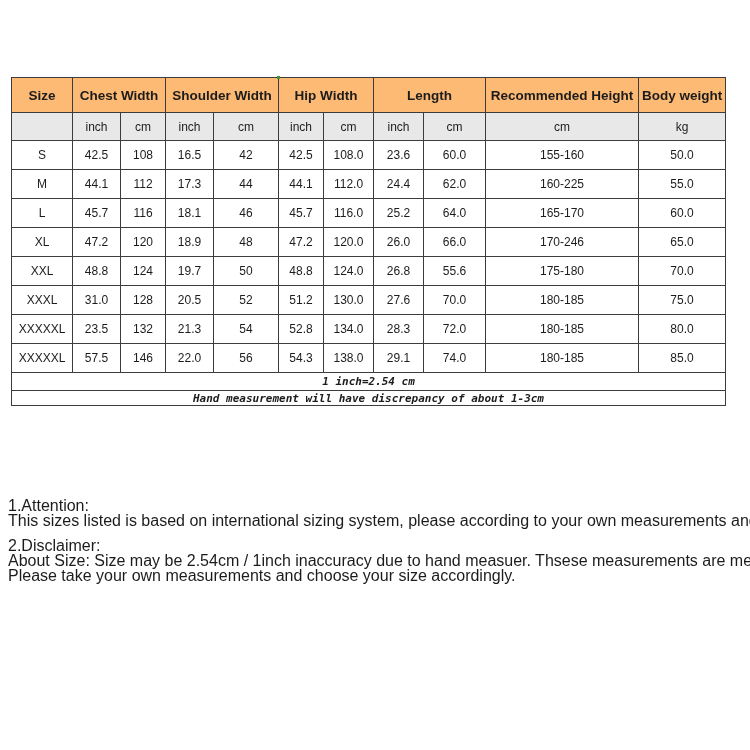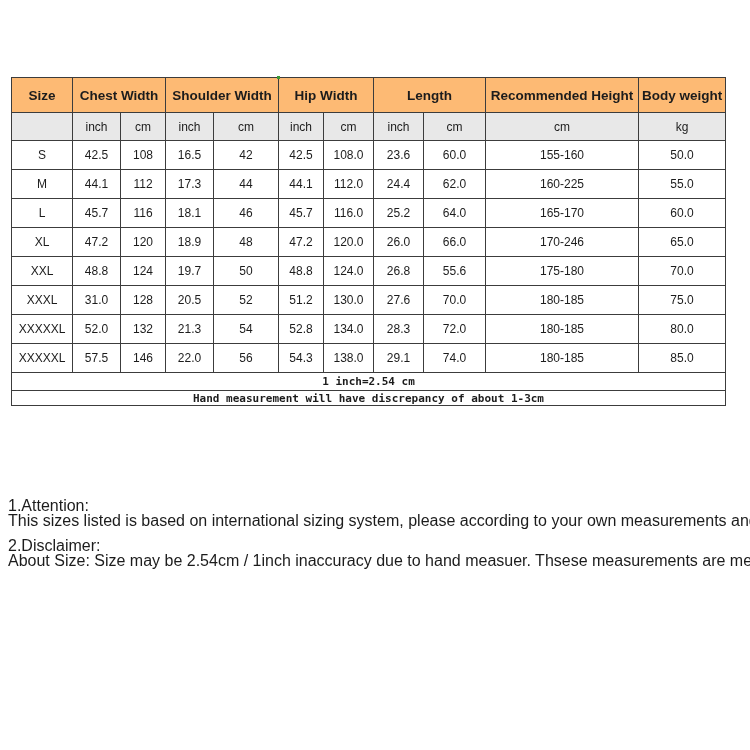--- a/index.html
+++ b/index.html
@@ -14,22 +14,22 @@
   .size-table th,.size-table td{
     border:1px solid #3c3c3c;text-align:center;vertical-align:middle;
     padding:0;overflow:hidden;white-space:nowrap;
   }
   tr.group-row{height:35px;}
   tr.group-row th{background:#fdba74;font-weight:bold;font-size:13.5px;}
   tr.units-row{height:28px;}
   tr.units-row td{background:#e8e8e8;font-size:12px;}
   tbody tr.data-row{height:29px;}
   tbody tr.data-row td{font-size:12px;}
-  tr.note-row-1{height:18px;}
-  tr.note-row-2{height:15px;}
+  tr.note-row-1{height:18px;font-style:italic;}
+  tr.note-row-2{height:15px;font-style:italic;}
   tr.note-row-1 td,tr.note-row-2 td{
     font-family:"DejaVu Sans Mono",monospace;font-weight:bold;font-size:11px;
   }
   .artifact-dot{
     position:absolute;left:277px;top:76px;width:3px;height:3px;background:#3a9b35;
   }
   .notes{
     position:absolute;left:8px;top:498px;width:742px;
     font-size:16px;line-height:15px;
   }
@@ -151,21 +151,21 @@
         <td>52</td>
         <td>51.2</td>
         <td>130.0</td>
         <td>27.6</td>
         <td>70.0</td>
         <td>180-185</td>
         <td>75.0</td>
       </tr>
       <tr class="data-row">
         <td>XXXXXL</td>
-        <td>52.0</td>
+        <td>23.5</td>
         <td>132</td>
         <td>21.3</td>
         <td>54</td>
         <td>52.8</td>
         <td>134.0</td>
         <td>28.3</td>
         <td>72.0</td>
         <td>180-185</td>
         <td>80.0</td>
       </tr>
@@ -196,14 +196,15 @@
 <div class="artifact-dot"></div>
 
 <div class="notes">
   <div class="note-section">
     <div class="note-line">1.Attention:</div>
     <div class="note-line">This sizes listed is based on international sizing system, please according to your own measurements and dressing habits to choose your suitable size.</div>
   </div>
   <div class="note-section">
     <div class="note-line">2.Disclaimer:</div>
     <div class="note-line">About Size: Size may be 2.54cm / 1inch inaccuracy due to hand measuer. Thsese measurements are meant as a guide to help you select the correct size.</div>
+    <div class="note-line">Please take your own measurements and choose your size accordingly.</div>
   </div>
 </div>
 
 </body></html>

